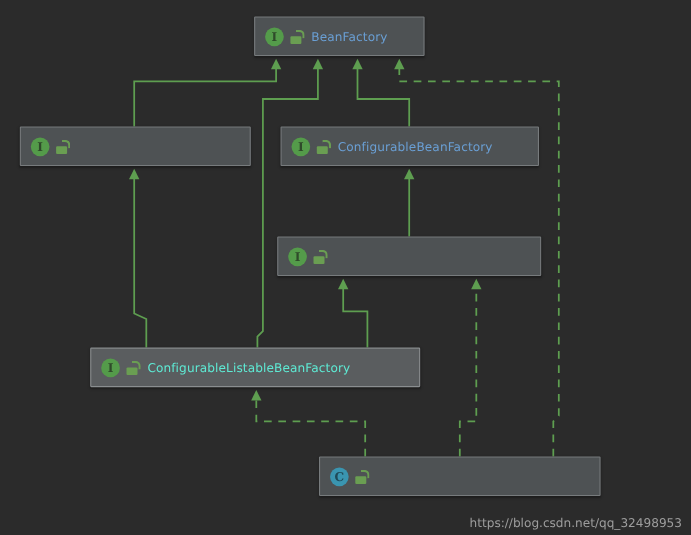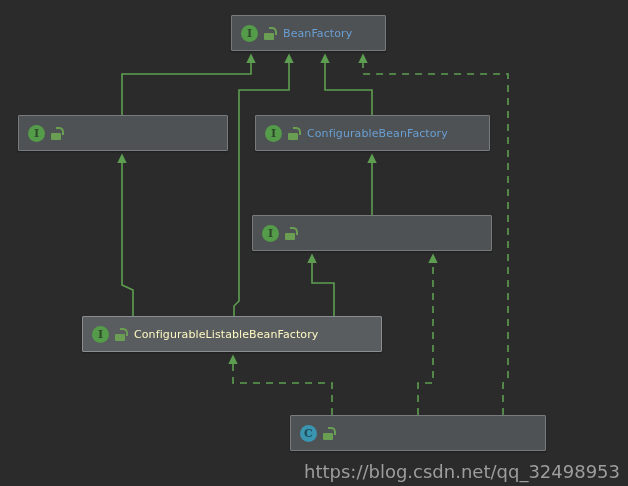--- a/index.html
+++ b/index.html
@@ -89,28 +89,28 @@
   }
   .node-label {
     font-size: 11px;
     letter-spacing: 0.1px;
     white-space: nowrap;
   }
   .label-link {
     color: #6a9fd4;
   }
   .label-plain {
-    color: #fef9c3;
+    color: #5eead4;
   }
   #watermark {
     position: absolute;
     right: 8px;
     bottom: 4px;
     color: #9d9d9d;
-    font-size: 18px;
+    font-size: 11px;
     font-family: "DejaVu Sans", "Liberation Sans", sans-serif;
     white-space: nowrap;
     margin-left: 48px;
   }
 </style>
 </head>
 <body>
 
 <div id="canvas">
 

